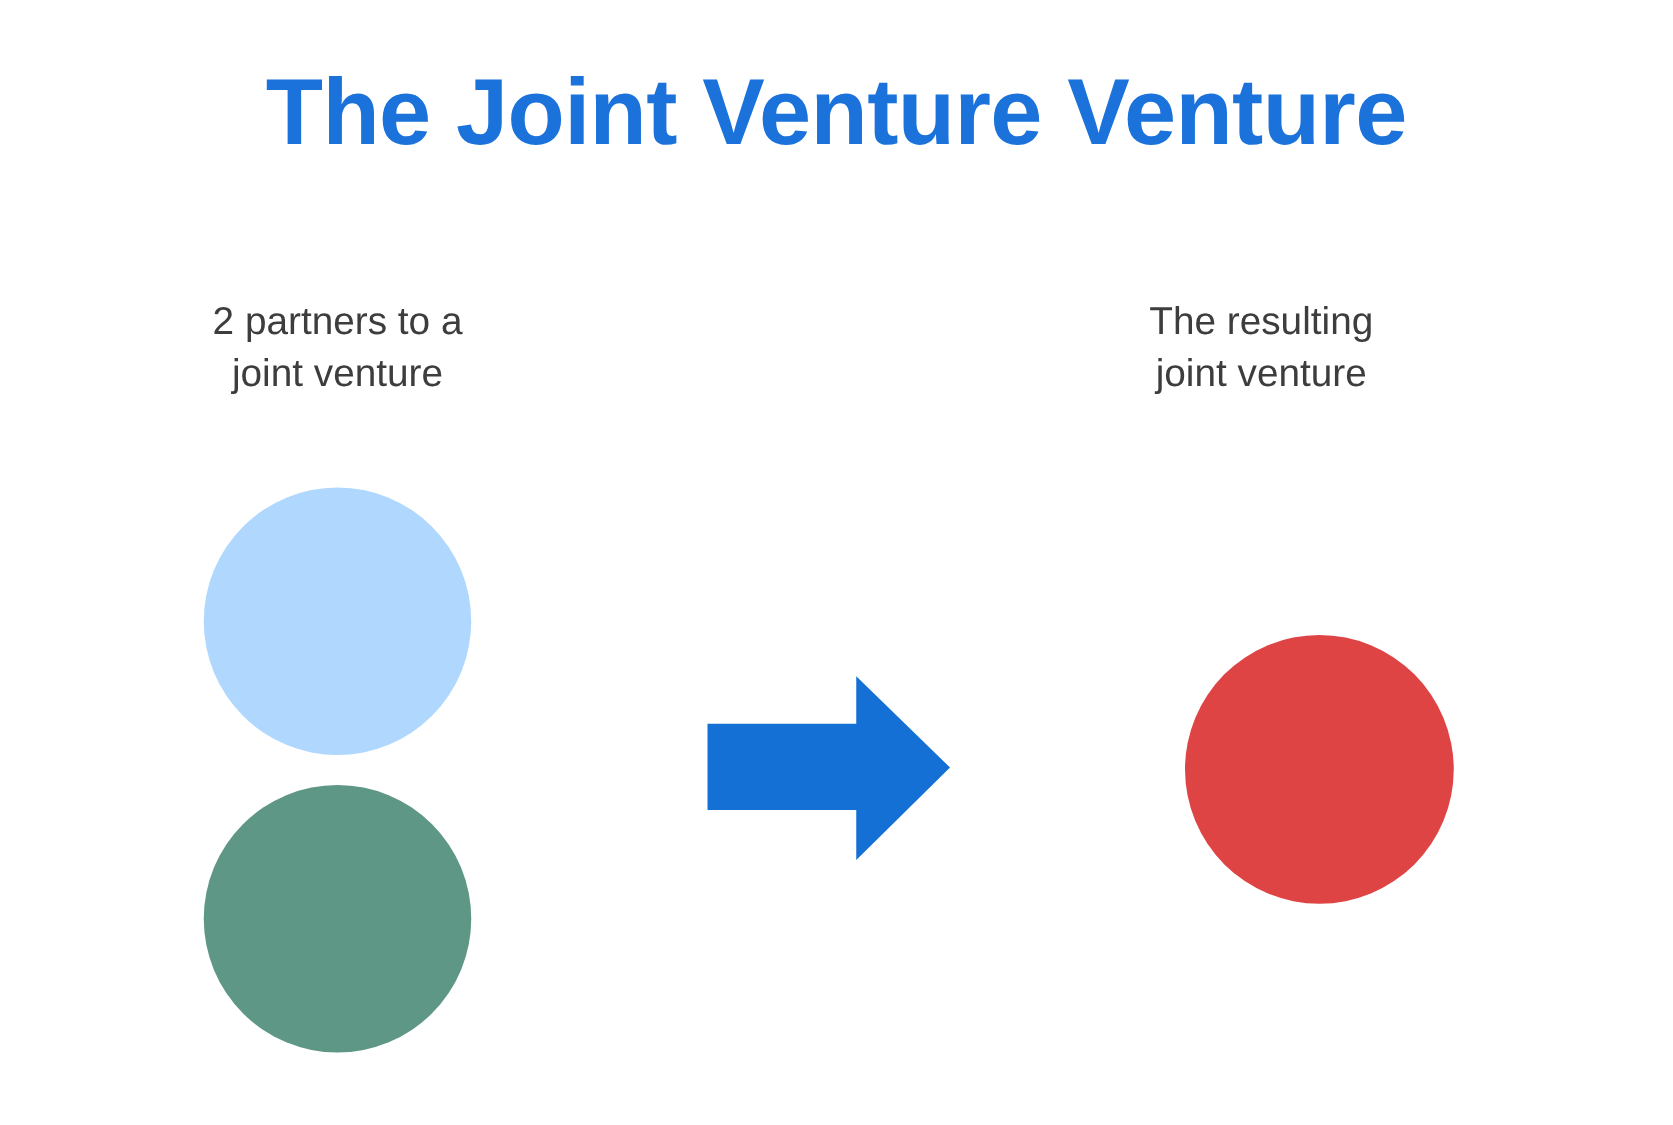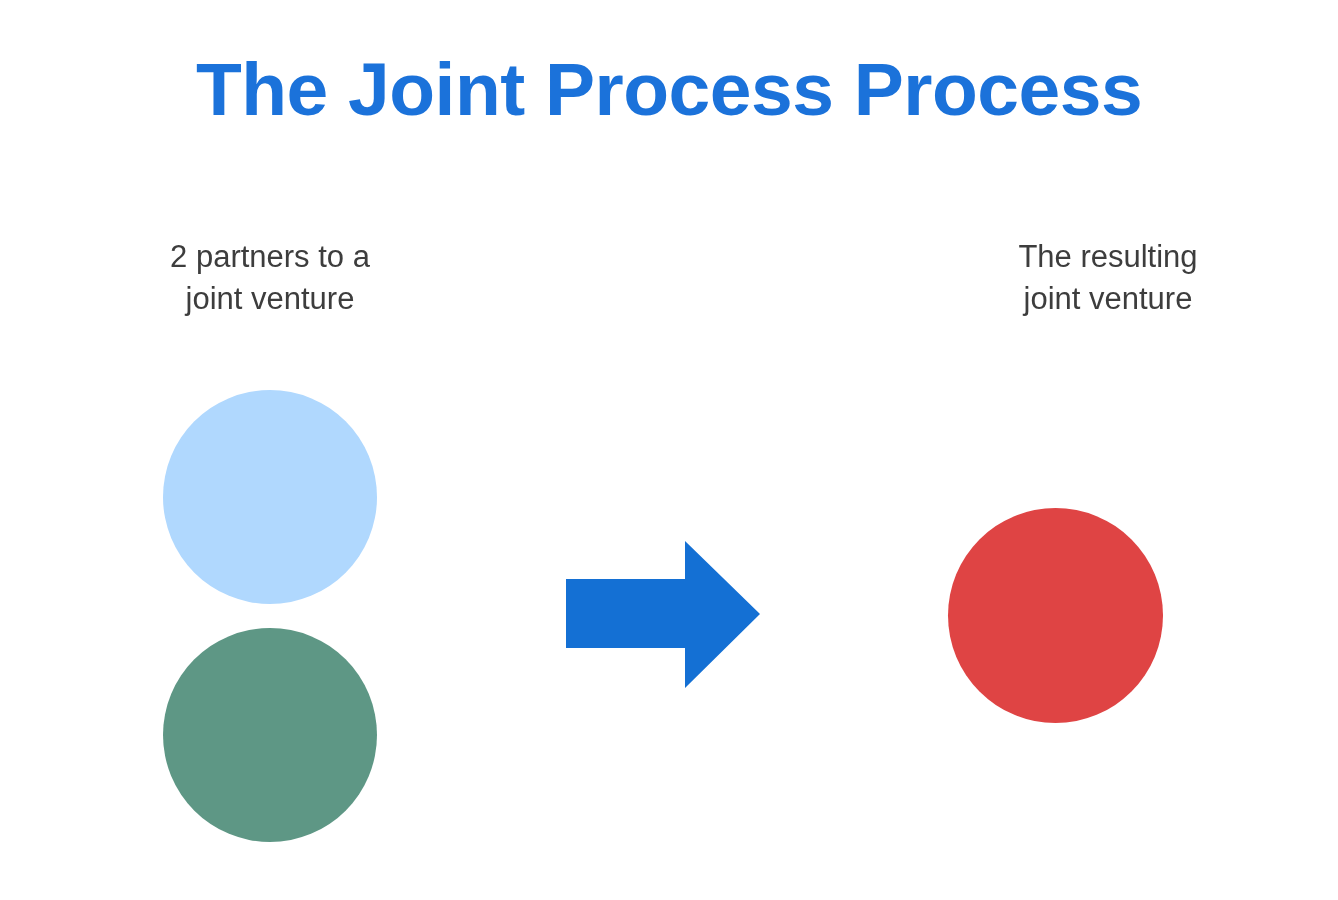--- a/index.html
+++ b/index.html
@@ -46,21 +46,21 @@
     text-align: center;
     white-space: nowrap;
   }
   .caption-left {
     left: 120px;
     top: 236px;
     width: 300px;
     text-align: center;
   }
   .caption-right {
-    left: 958px;
+    left: 859px;
     top: 236px;
     width: 300px;
   }
   .caption .line { display: block; }
 
   
   .circle {
     position: absolute;
     border-radius: 50%;
   }
@@ -94,21 +94,21 @@
     width: 210px;
     height: 160px;
   }
   .arrow svg { display: block; }
 </style>
 </head>
 <body>
 
 <div id="canvas" style="background: rgb(255, 255, 255);">
 
-  <div class="title" style="color: rgb(27, 114, 218);">The Joint Process Process</div>
+  <div class="title" style="color: rgb(27, 114, 218);">The Joint Venture Venture</div>
 
   <div class="caption caption-left" style="color: rgb(61, 61, 61);">
     <span class="line">2 partners to a</span>
     <span class="line">joint venture</span>
   </div>
 
   <div class="caption caption-right" style="color: rgb(61, 61, 61);">
     <span class="line">The resulting</span>
     <span class="line">joint venture</span>
   </div>

